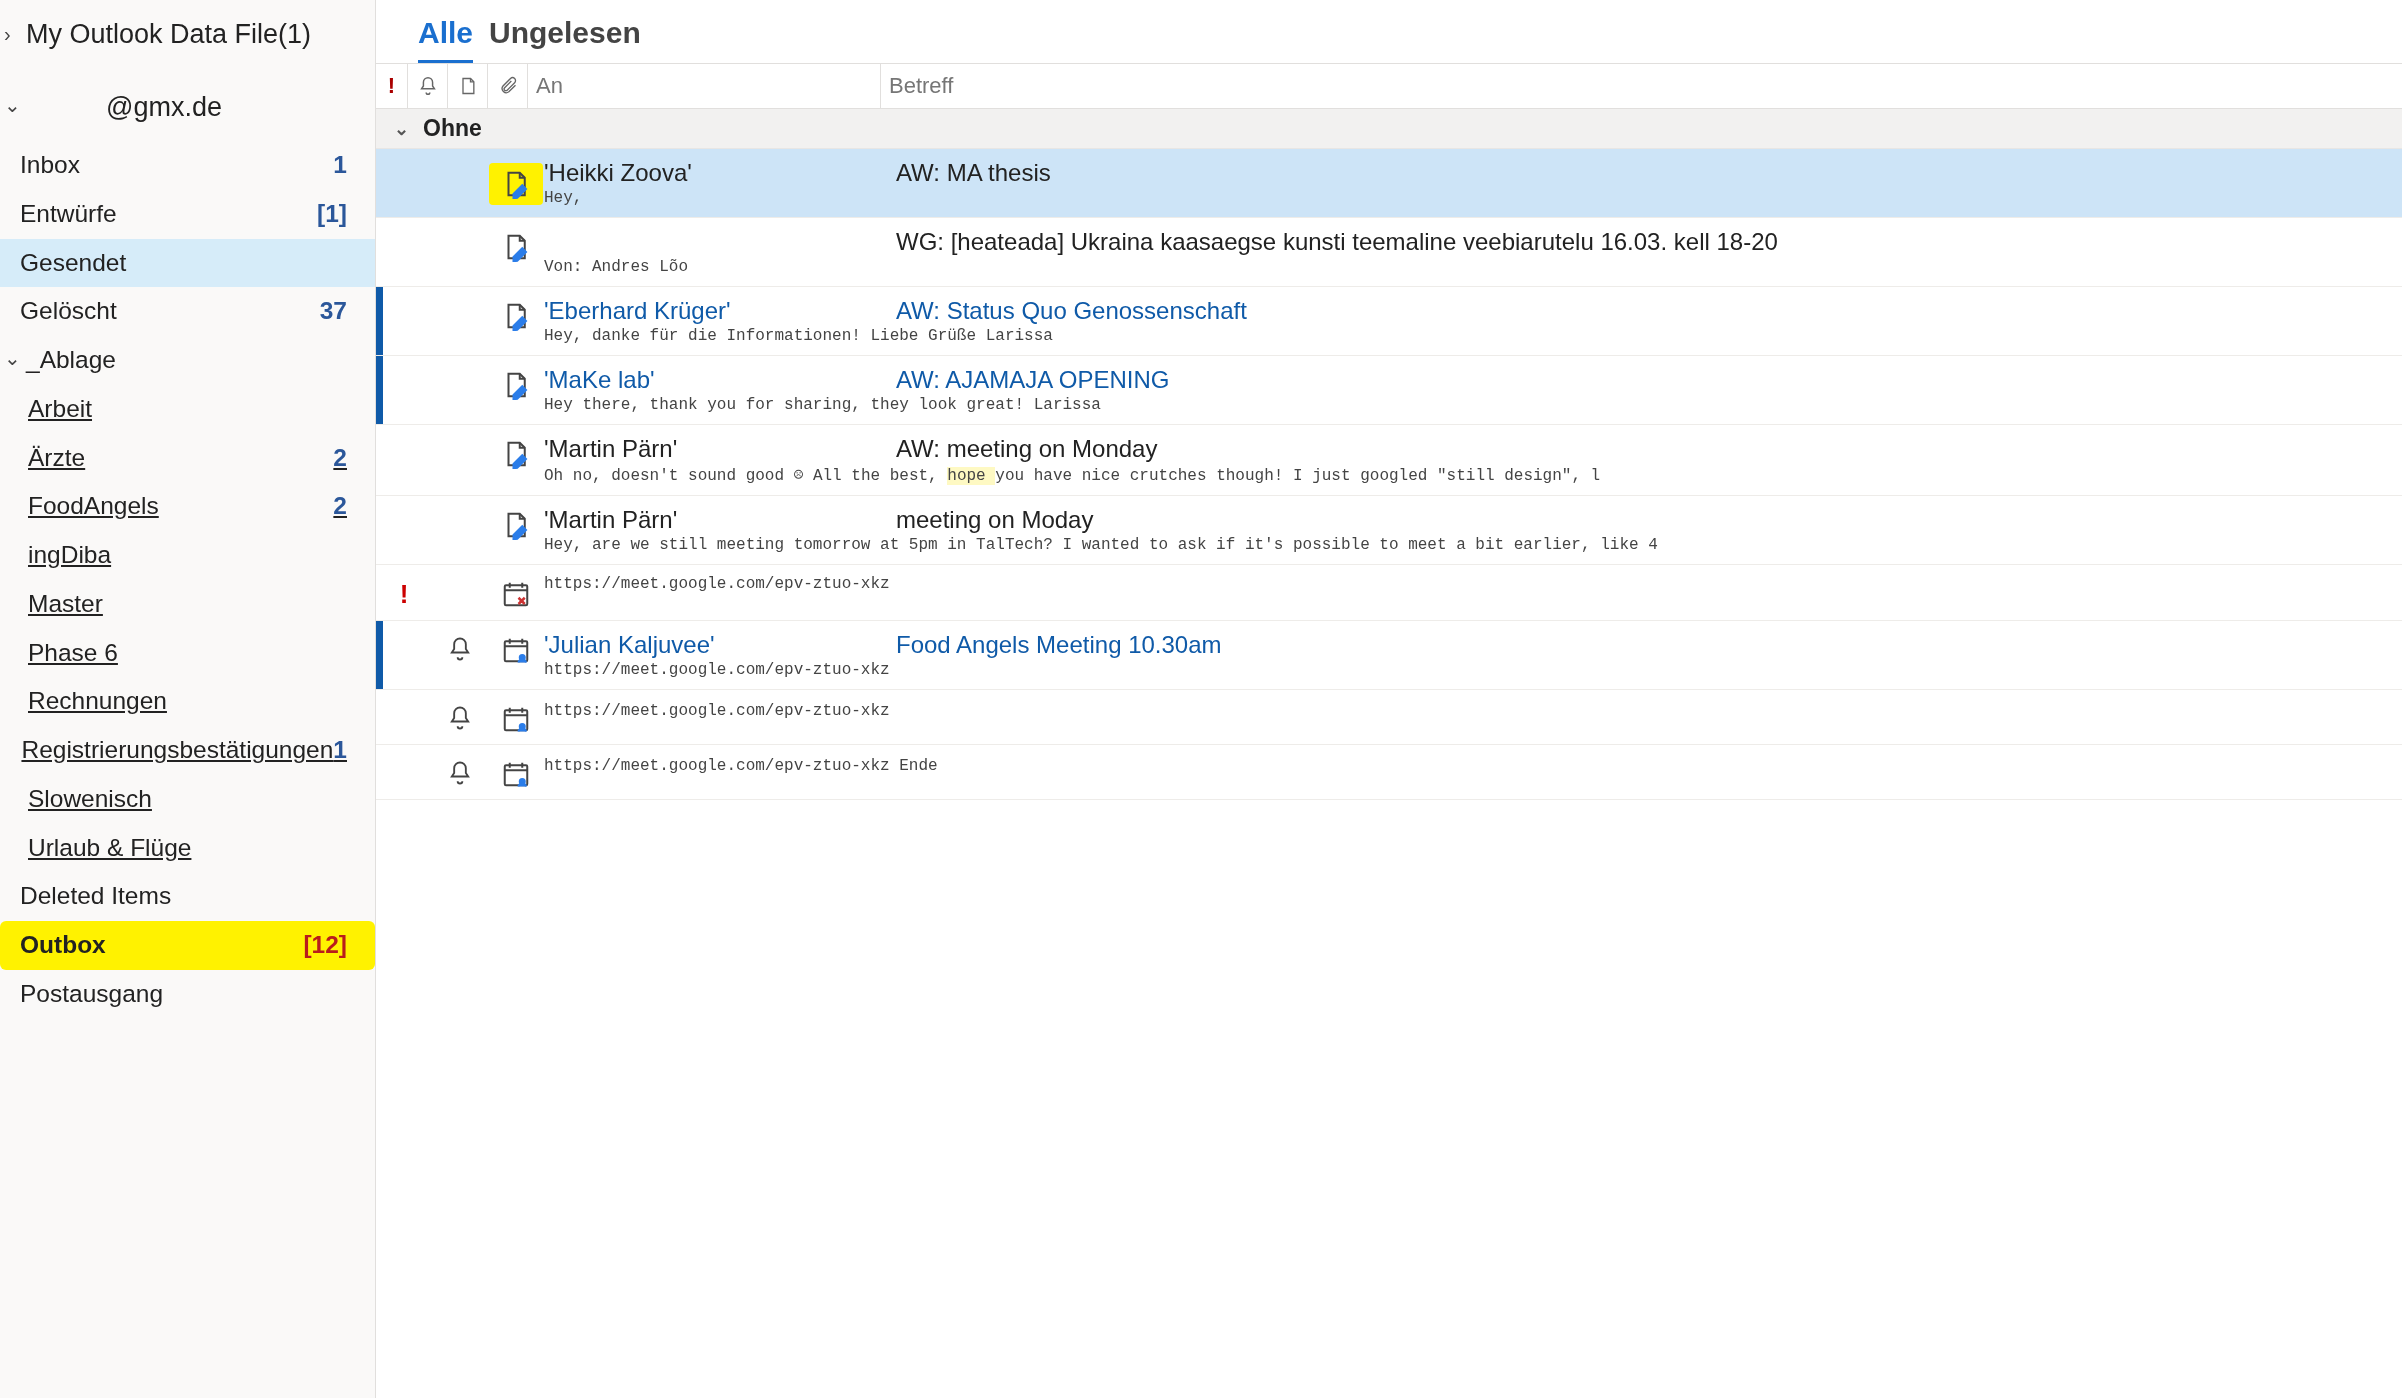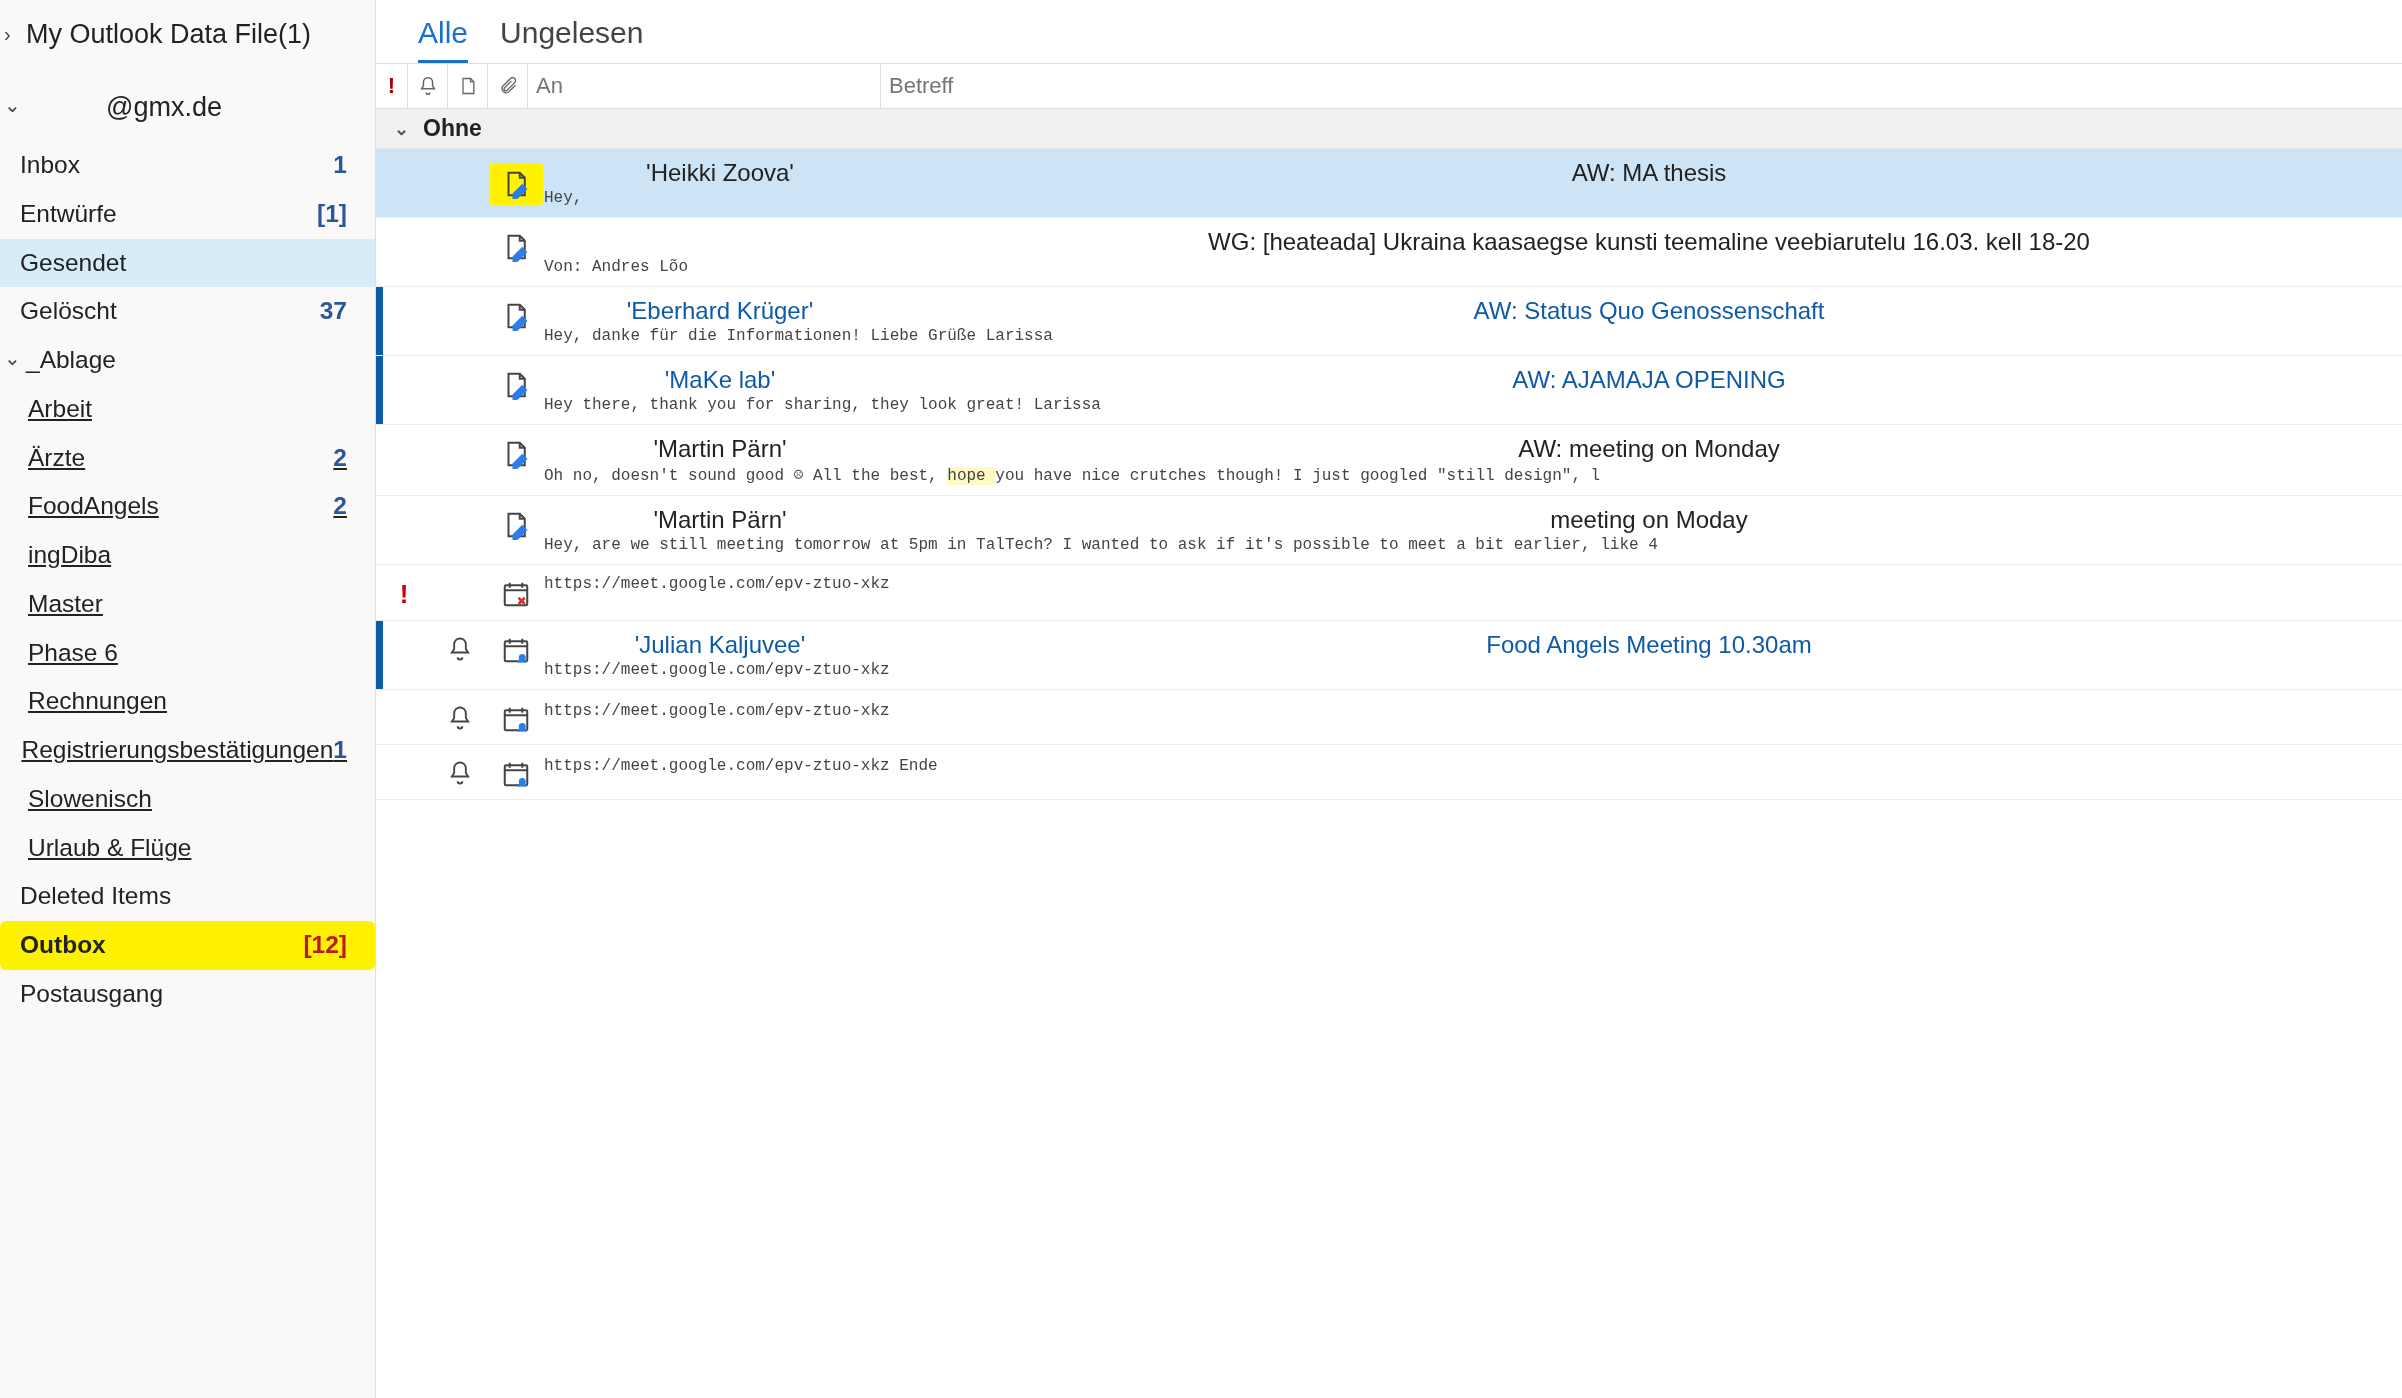--- a/index.html
+++ b/index.html
@@ -34,21 +34,21 @@
   .subfolder-row { padding-left: 28px; justify-content: flex-end; text-decoration: underline; }
   .count { color: #2b579a; font-weight: 600; padding-right: 14px; }
   .folder-row.selected { background: #d6ecf9; }
   .folder-row.hl, .highlight { background: #fff200; }
   .folder-row.hl-bold { font-weight: 700; border-radius: 6px; }
   .sidebar .label { flex: 1; white-space: nowrap; }
   .sidebar .acct-header .label { font-size: 27px; }
 
   
   .listpane { flex: 1; background: #fff; display: flex; flex-direction: column; }
-  .tabs { display: flex; gap: 32px; padding: 16px 0 0 42px; font-size: 30px; }
+  .tabs { display: flex; gap: 16px; padding: 16px 0 0 42px; font-size: 30px; font-weight: bold; }
   .tab { padding-bottom: 10px; cursor: pointer; }
   .tab.active { color: #1a6fcf; border-bottom: 3px solid #1a6fcf; }
   .tab.inactive { color: #444; }
 
   .cols-header {
     display: flex; align-items: center; border-top: 1px solid #e1dfdd;
     border-bottom: 1px solid #e1dfdd; height: 46px; font-size: 22px; color: #767676;
   }
   .hcell { border-right: 1px solid #e1dfdd; height: 100%; display:flex; align-items:center; justify-content:center; }
   .hcell.flag { width: 32px; }
@@ -68,21 +68,21 @@
     display:flex; border-bottom:1px solid #eeece9; padding: 10px 0 10px 0; position:relative;
   }
   .msg-row.selected { background:#cde4f7; }
   .msg-row.unread::before {
     content:""; position:absolute; left:0; top:0; bottom:0; width:7px; background:#0f5aa8;
   }
   .msg-row .col-ia { width:56px; display:flex; justify-content:center; align-items:flex-start; padding-top:4px;}
   .msg-row .col-ib { width:56px; display:flex; justify-content:center; align-items:flex-start; padding-top:4px;}
   .msg-row .col-ic { width:56px; display:flex; justify-content:center; align-items:flex-start; padding-top:4px;}
   .msg-row .col-body { flex:1; display:flex; flex-direction:column; gap:2px; min-width:0;}
-  .msg-row .line1 { display:flex;text-align:center; }
+  .msg-row .line1 { display:flex; }
   .msg-row .to { width:352px; font-size:24px; white-space:nowrap; overflow:hidden; text-overflow:ellipsis;}
   .msg-row .subj { font-size:24px; flex:1; white-space:nowrap; overflow:hidden; text-overflow:ellipsis;}
   .msg-row.unread .to, .msg-row.unread .subj { color:#0f5aa8; font-weight:400; }
   .msg-row .preview { font-size:16px; color:#444; white-space:nowrap; overflow:hidden; text-overflow:ellipsis;font-family:Liberation Mono, monospace;}
   .msg-row .preview .hlw { background:#fef9c3; }
 
   .ico-hl { background:#fff200; border-radius:4px; padding:6px 12px; }
 
   
   svg { display:block; }

